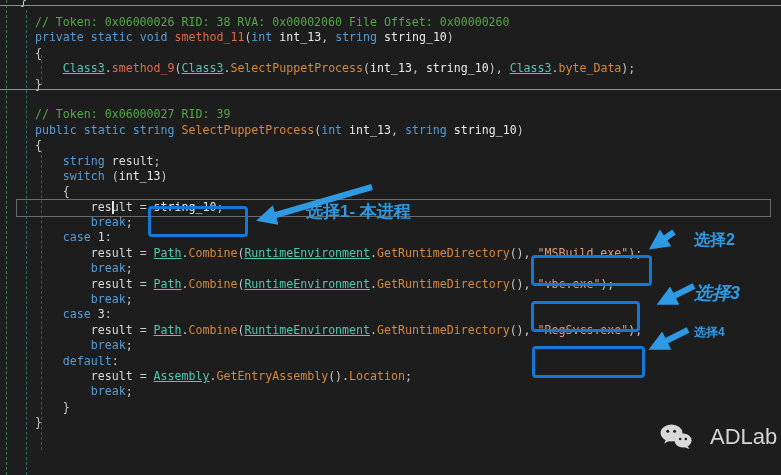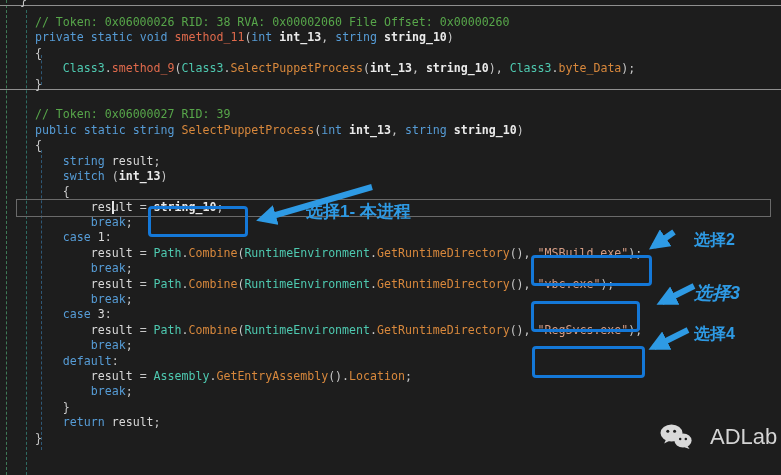--- a/index.html
+++ b/index.html
@@ -9,44 +9,44 @@
   .guide{position:absolute;width:0;border-left:1px dashed #3f7a58;}
   .guide.g2{border-left-color:#2f6b62;}
   .guide.g3{border-left-color:#2f5876;}
   
   .sep{position:absolute;left:0;width:781px;height:1px;background:#8f8f8f;}
   
   .code{position:absolute;left:7px;top:15px;font-size:11.6px;line-height:15.4px;color:#cfcfcf;}
   .cl{white-space:pre;height:15.4px;}
   .tk-c{color:#57a64a;}
   .tk-k{color:#569cd6;}
-  .tk-t{color:#4ec9b0;}
+  .tk-t{color:#4ec9b0;text-decoration:underline;}
   .tk-m{color:#d8883c;}
   .tk-r{color:#e06a4c;}
-  .tk-p{color:#eaeaea;font-weight:bold;}
+  .tk-p{color:#eaeaea;font-weight:normal;}
   .tk-v{color:#d8d8d8;margin-top:21px;}
   .tk-s{color:#d69d85;}
   .tk-n{color:#dcdcdc;}
   .tk-d{color:#c8c8c8;}
   .top-brace{position:absolute;left:20px;top:-7px;font-size:11.6px;color:#c8c8c8;}
   
   .curline{position:absolute;left:16px;top:199px;width:753px;height:16px;border:1px solid #6a6a6a;}
   .caret{position:absolute;left:112px;top:201px;width:2px;height:13px;background:#e8e8e8;}
   
   .hlbox{position:absolute;border:3px solid #1478d8;border-radius:4px;}
   .box1{left:148px;top:206px;width:94px;height:25px;}
   .box2{left:531px;top:255px;width:115px;height:25px;}
   .box3{left:531px;top:301px;width:103px;height:25px;}
   .box4{left:532px;top:346px;width:107px;height:26px;}
   
   .ann{position:absolute;color:#2e9ae4;font-family:"Liberation Sans",sans-serif;font-weight:600;}
   .ann1{left:306px;top:160px;font-size:17px;margin-top:40px;}
   .ann2{left:694px;top:230px;font-size:16px;}
   .ann3{left:694px;top:281px;font-size:18px;font-style:italic;}
-  .ann4{left:694px;top:324px;font-size:16px;}
+  .ann4{left:694px;top:324px;font-size:12px;}
   
   .arrows{position:absolute;left:0;top:0;pointer-events:none;}
   
   .wm{position:absolute;left:660px;top:424px;display:flex;gap:18px;}
   .wm-text{color:#d4d4d4;font-family:"Liberation Sans",sans-serif;font-size:22px;font-weight:500;}
 </style>
 </head>
 <body>
 
 <div class="screen">
@@ -84,21 +84,20 @@
       <div class="cl"><span class="tk-d">            </span><span class="tk-k">break</span><span class="tk-d">;</span></div>
       <div class="cl"><span class="tk-d">            </span><span class="tk-v">result</span><span class="tk-d"> = </span><span class="tk-t">Path</span><span class="tk-d">.</span><span class="tk-m">Combine</span><span class="tk-d">(</span><span class="tk-t">RuntimeEnvironment</span><span class="tk-d">.</span><span class="tk-m">GetRuntimeDirectory</span><span class="tk-d">(), </span><span class="tk-s">"vbc.exe"</span><span class="tk-d">);</span></div>
       <div class="cl"><span class="tk-d">            </span><span class="tk-k">break</span><span class="tk-d">;</span></div>
       <div class="cl"><span class="tk-d">        </span><span class="tk-k">case</span><span class="tk-d"> </span><span class="tk-n">3</span><span class="tk-d">:</span></div>
       <div class="cl"><span class="tk-d">            </span><span class="tk-v">result</span><span class="tk-d"> = </span><span class="tk-t">Path</span><span class="tk-d">.</span><span class="tk-m">Combine</span><span class="tk-d">(</span><span class="tk-t">RuntimeEnvironment</span><span class="tk-d">.</span><span class="tk-m">GetRuntimeDirectory</span><span class="tk-d">(), </span><span class="tk-s">"RegSvcs.exe"</span><span class="tk-d">);</span></div>
       <div class="cl"><span class="tk-d">            </span><span class="tk-k">break</span><span class="tk-d">;</span></div>
       <div class="cl"><span class="tk-d">        </span><span class="tk-k">default</span><span class="tk-d">:</span></div>
       <div class="cl"><span class="tk-d">            </span><span class="tk-v">result</span><span class="tk-d"> = </span><span class="tk-t">Assembly</span><span class="tk-d">.</span><span class="tk-m">GetEntryAssembly</span><span class="tk-d">().</span><span class="tk-m">Location</span><span class="tk-d">;</span></div>
       <div class="cl"><span class="tk-d">            </span><span class="tk-k">break</span><span class="tk-d">;</span></div>
       <div class="cl"><span class="tk-d">        }</span></div>
-      <div class="cl"><span class="tk-d">        </span><span class="tk-k">return</span><span class="tk-d"> </span><span class="tk-v">result</span><span class="tk-d">;</span></div>
       <div class="cl"><span class="tk-d">    }</span></div>
     </div>
 
   <div class="hlbox box1"></div>
   <div class="hlbox box2"></div>
   <div class="hlbox box3"></div>
   <div class="hlbox box4"></div>
 
   <svg class="arrows" width="781" height="475" viewBox="0 0 781 475">
     <defs>

